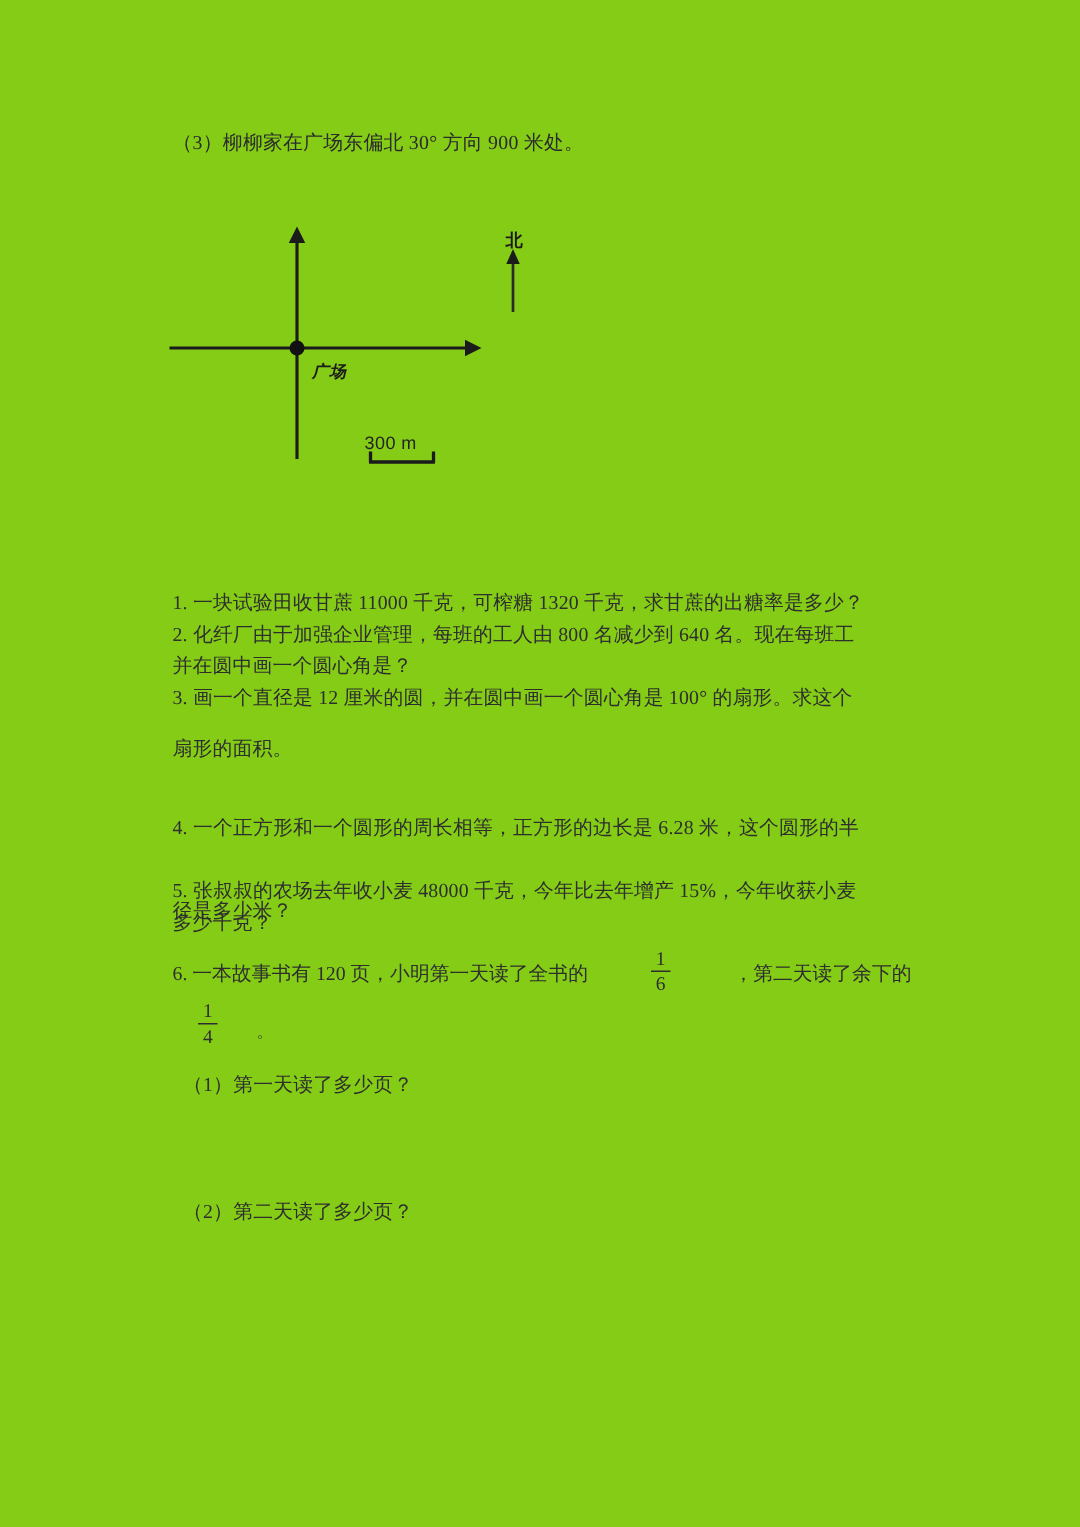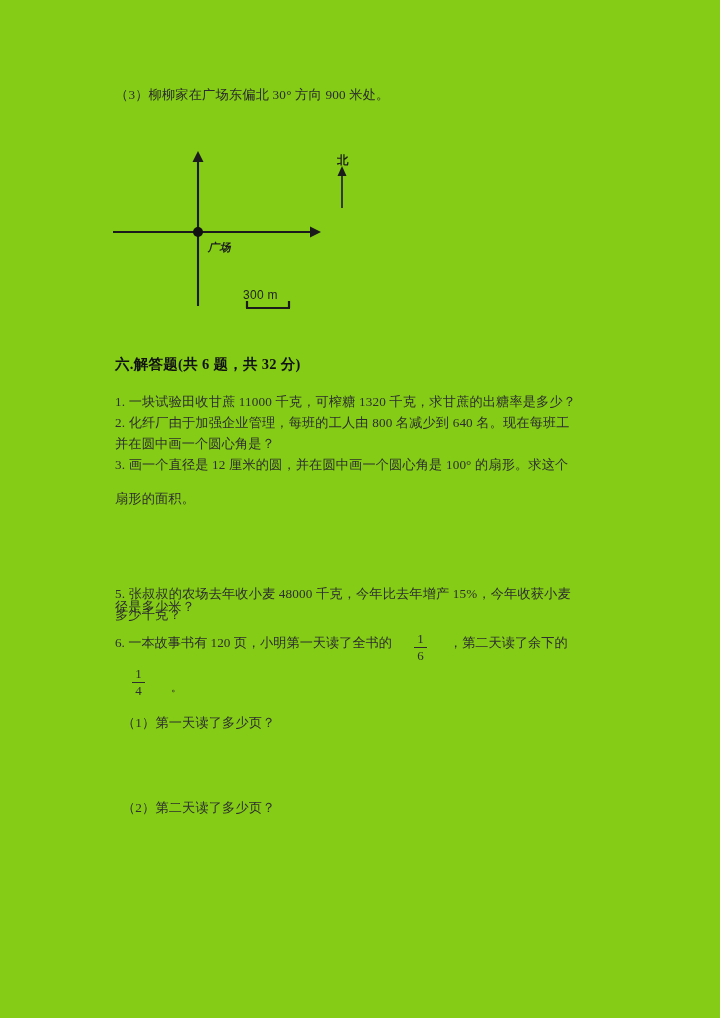--- a/index.html
+++ b/index.html
@@ -59,22 +59,23 @@
     position: absolute;
     left: 115px;
     top: 631px;
     width: 530px;
     font-size: 13.2px;
     line-height: 24px;
     color: #2e2e2e;
   }
   .q6-row {
     display: flex;
-    align-items: flex-start;
+    align-items: flex-end;
     flex-wrap: nowrap;
+    gap: 20px;
   }
   .frac {
     display: inline-flex;
     flex-direction: column;
     align-items: center;
     vertical-align: middle;
     font-size: 13px;
     line-height: 1.05;
     margin: 0 22px;
     position: relative;
@@ -165,30 +166,30 @@
 
       <line x1="146" y1="168" x2="190" y2="168" stroke="#1b1b1b" stroke-width="2.2"></line>
       <line x1="147" y1="168" x2="147" y2="161" stroke="#1b1b1b" stroke-width="2.2"></line>
       <line x1="189" y1="168" x2="189" y2="161" stroke="#1b1b1b" stroke-width="2.2"></line>
     </svg>
     <div class="dia-label lbl-plaza">广场</div>
     <div class="dia-label lbl-north">北</div>
     <div class="dia-label lbl-scale">300 m</div>
   </div>
 
-  <div class="section-head" style="left:115px; top:355px;">六.解答题(共 6 题，共 32 分)</div>
 
   <div class="q-line" style="left:115px; top:391px;">1. 一块试验田收甘蔗 11000 千克，可榨糖 1320 千克，求甘蔗的出糖率是多少？</div>
 
   <div class="q-line" style="left:115px; top:412px;">2. 化纤厂由于加强企业管理，每班的工人由 800 名减少到 640 名。现在每班工</div>
   <div class="q-line" style="left:115px; top:433px;">并在圆中画一个圆心角是？</div>
 
   <div class="q-line" style="left:115px; top:454px;">3. 画一个直径是 12 厘米的圆，并在圆中画一个圆心角是 100° 的扇形。求这个</div>
   <div class="q-line" style="left:115px; top:476px;margin-top:12px;">扇形的面积。</div>
 
+  <div class="q-line" style="left:115px; top:541px;">4. 一个正方形和一个圆形的周长相等，正方形的边长是 6.28 米，这个圆形的半</div>
   <div class="q-line" style="left:115px; top:562px;margin-top:34px;">径是多少米？</div>
 
   <div class="q-line" style="left:115px; top:583px;">5. 张叔叔的农场去年收小麦 48000 千克，今年比去年增产 15%，今年收获小麦</div>
   <div class="q-line" style="left:115px; top:604px;">多少千克？</div>
 
   <div class="q6-block">
     <div class="q6-row">
       <span>6. 一本故事书有 120 页，小明第一天读了全书的</span>
       <span class="frac">
         <span class="num">1</span>

